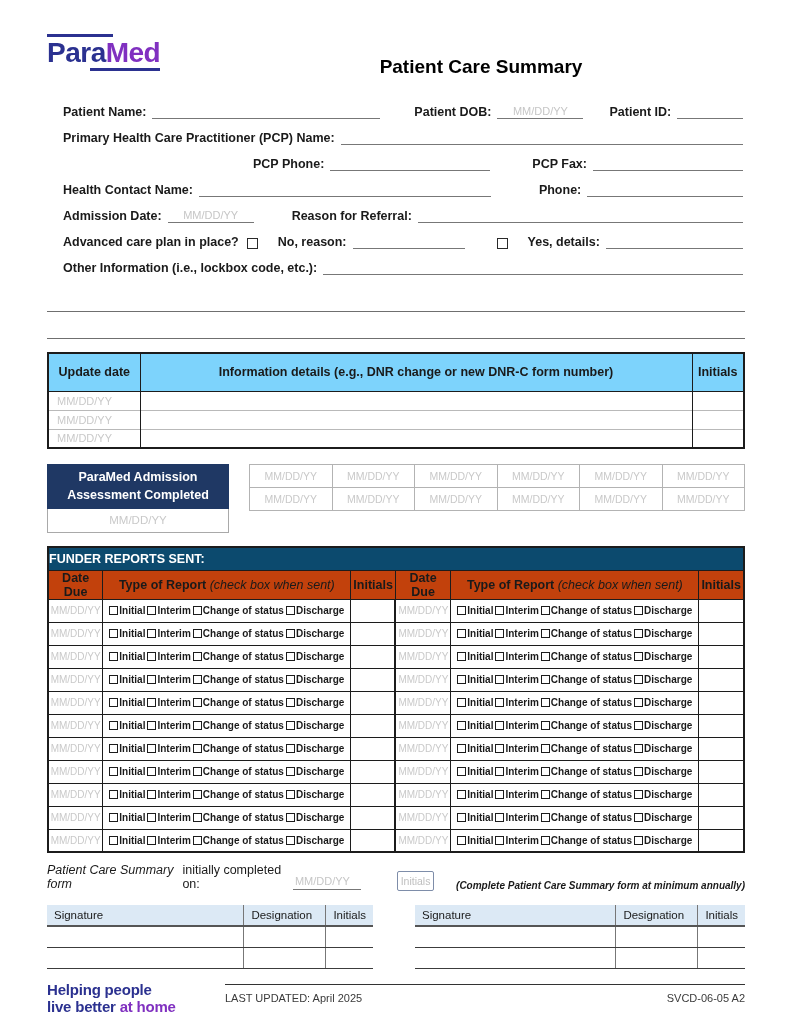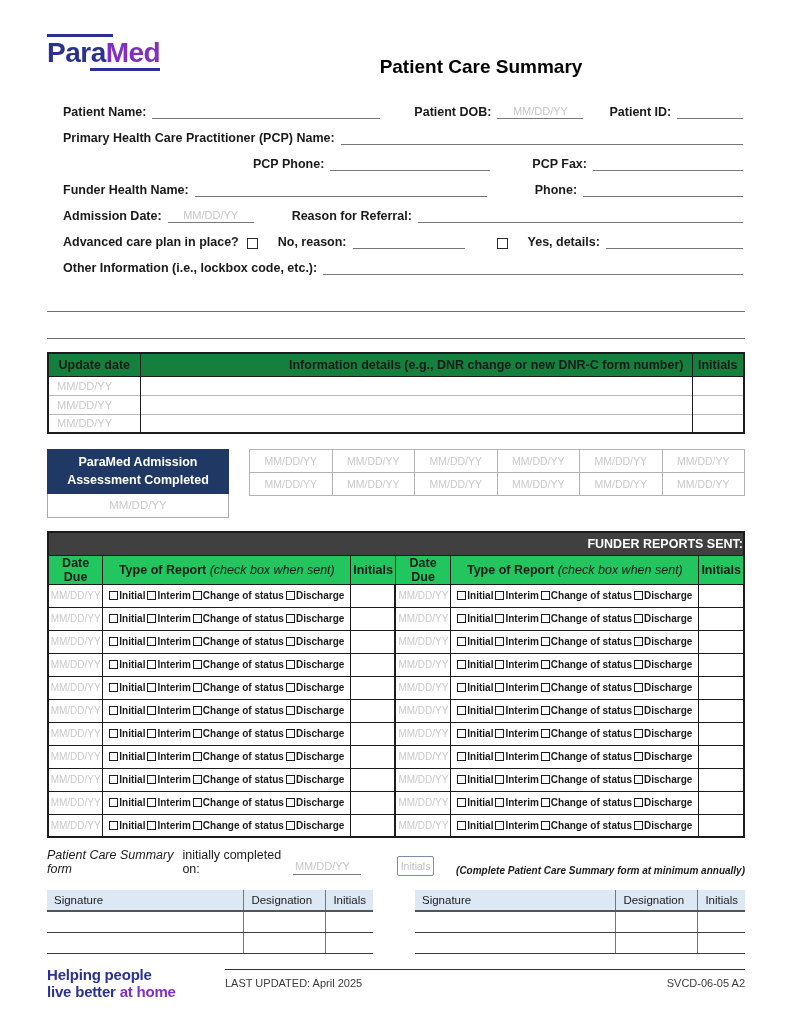--- a/index.html
+++ b/index.html
@@ -29,24 +29,24 @@
   .ph { color:#C6C6C6; font-size:11px; display:block; text-align:center; line-height:16px; }
   .cbx { display:inline-block; width:11px; height:11px; border:1.5px solid #2a2a2a;
          margin:0 4px 1px 0; vertical-align:-1px; background:#fff; }
   .gap8{width:8px} .gap16{width:16px} .gap20{width:20px} .gap24{width:24px} .gap30{width:30px} .gap40{width:40px}
   .cont-line { border-bottom:1px solid #6f6f6f; height:27px; }
   .cont-line.first { height:21px; margin-top:15px; }
 
   
   .update-table { width:100%; border-collapse:collapse; margin-top:13px;
                   border:2px solid #1c1c1c; }
-  .update-table th { background:#15803d; font-size:12.5px; font-weight:bold; height:23px;
+  .update-table th { background:#7dd3fc; font-size:12.5px; font-weight:bold; height:38px;
                      border:1px solid #1c1c1c; padding:0 8px; }
   .update-table th.c { text-align:center; padding:0 4px; }
-  .update-table th.l { text-align:right; }
+  .update-table th.l { text-align:center; }
   .update-table td { height:19px; border-left:1px solid #1c1c1c; border-right:1px solid #1c1c1c;
                      border-top:1px solid #b9b9b9; padding:0 8px; }
   .update-table td.ut-date { color:#C9C9C9; font-size:11px; }
   .col-udate{width:92px} .col-uinit{width:52px}
 
   
   .assess-row { display:flex; margin-top:15px;justify-content:flex-end; }
   .adm-box { width:182px; }
   .adm-head { background:#1F3864; color:#fff; font-weight:bold; font-size:12.5px;
               text-align:center; line-height:1.45; padding:4px 2px 5px; }
@@ -55,23 +55,23 @@
   .reassess { flex:1; margin-left:20px; }
   .re-head { background:#1F3864; color:#fff; font-weight:bold; font-size:12.5px;
              text-align:center; padding:3px 0 4px; }
   .re-grid { display:grid; grid-template-columns:repeat(6,1fr);
              border-left:1px solid #b3b3b3; border-bottom:1px solid #b3b3b3; }
   .rg-cell { border-right:1px solid #b3b3b3; border-top:1px solid #b3b3b3; height:23px;
              text-align:center; color:#C9C9C9; font-size:10.5px; line-height:22px; }
 
   
   .funder-table { width:100%; border-collapse:collapse; margin-top:13px; border:2px solid #1c1c1c; }
-  .ft-title { background:#404040; color:#fff; font-weight:bold; font-size:12.5px;
-              text-align:right; height:20px; }
-  .funder-table th { background:#22c55e; border:1px solid #1c1c1c; font-size:12.5px;
+  .ft-title { background:#0c4a6e; color:#fff; font-weight:bold; font-size:12.5px;
+              text-align:left; height:20px; }
+  .funder-table th { background:#c2410c; border:1px solid #1c1c1c; font-size:12.5px;
                      height:24px; text-align:center; padding:0 2px; }
   .th-note { font-style:italic; font-weight:normal; }
   .funder-table td { border:1px solid #1c1c1c; height:23px; }
   td.ft-date { color:#C9C9C9; font-size:10px; text-align:center; }
   td.ft-init-l { border-right:2px solid #1c1c1c; }
   .ft-opts { display:flex; justify-content:space-between; align-items:center; padding:0 6px; }
   .opt { font-size:10px; font-weight:bold; white-space:nowrap; display:inline-flex; align-items:center; }
   .cb { display:inline-block; width:9px; height:9px; border:1.2px solid #1c1c1c; margin-right:1px; }
   .col-fdate{width:57px} .col-ftype{width:252px} .col-finit{width:38px}
   .col-fdate2{width:58px} .col-ftype2{width:252px} .col-finit2{width:40px}
@@ -144,21 +144,21 @@
     <div class="frow">
       <span style="width:190px"></span>
       <span class="lbl">PCP Phone:</span>
       <span class="uline" style="width:160px"></span>
       <span class="gap24"></span>
       <span class="lbl">PCP Fax:</span>
       <span class="uline grow"></span>
     </div>
 
     <div class="frow">
-      <span class="lbl">Funder Health Name:</span>
+      <span class="lbl">Health Contact Name:</span>
       <span class="uline" style="width:292px"></span>
       <span class="gap30"></span>
       <span class="lbl">Phone:</span>
       <span class="uline grow"></span>
     </div>
 
     <div class="frow">
       <span class="lbl">Admission Date:</span>
       <span class="uline" style="width:86px">
           <span class="ph">MM/DD/YY</span>

